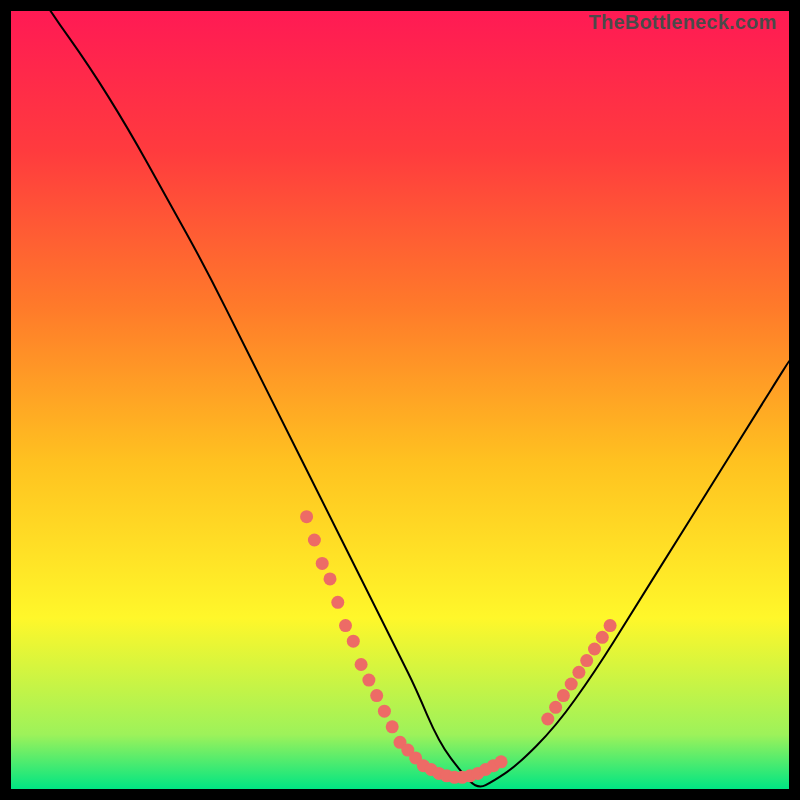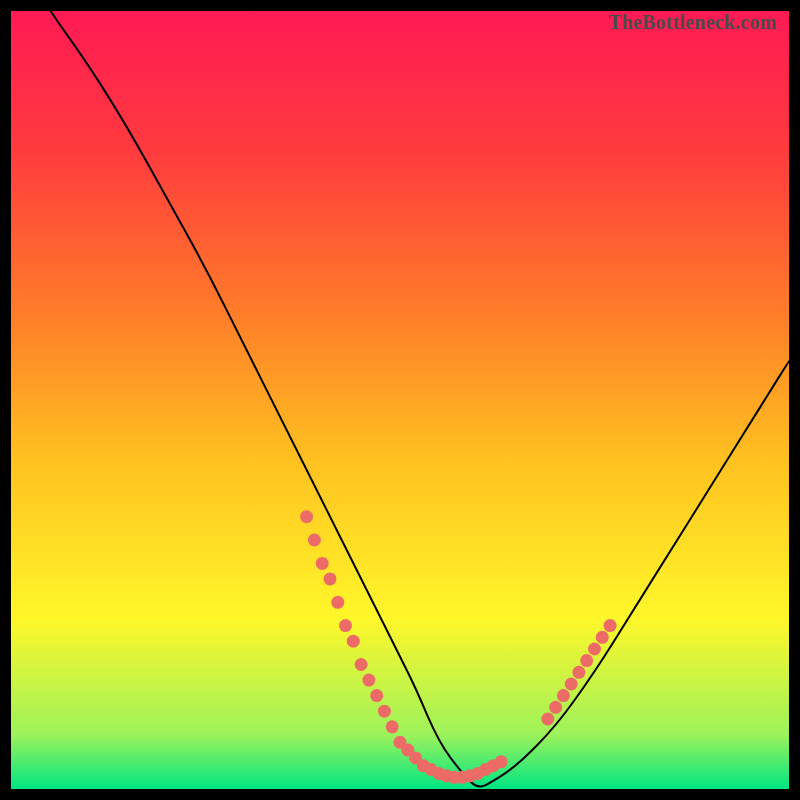--- a/index.html
+++ b/index.html
@@ -25,21 +25,21 @@
     position: absolute;
     left: 0; top: 0;
     width: 778px;
     height: 778px;
     pointer-events: none;
   }
   .watermark {
     position: absolute;
     top: 0;
     right: 12px;
-    font-family: Liberation Serif, serif;
+    font-family: Liberation Sans, sans-serif;
     font-size: 20px;
     font-weight: bold;
     color: #4a4a4a;
     letter-spacing: 0.2px;
   }
 </style>
 </head>
 <body>
 
 <div class="canvas">

